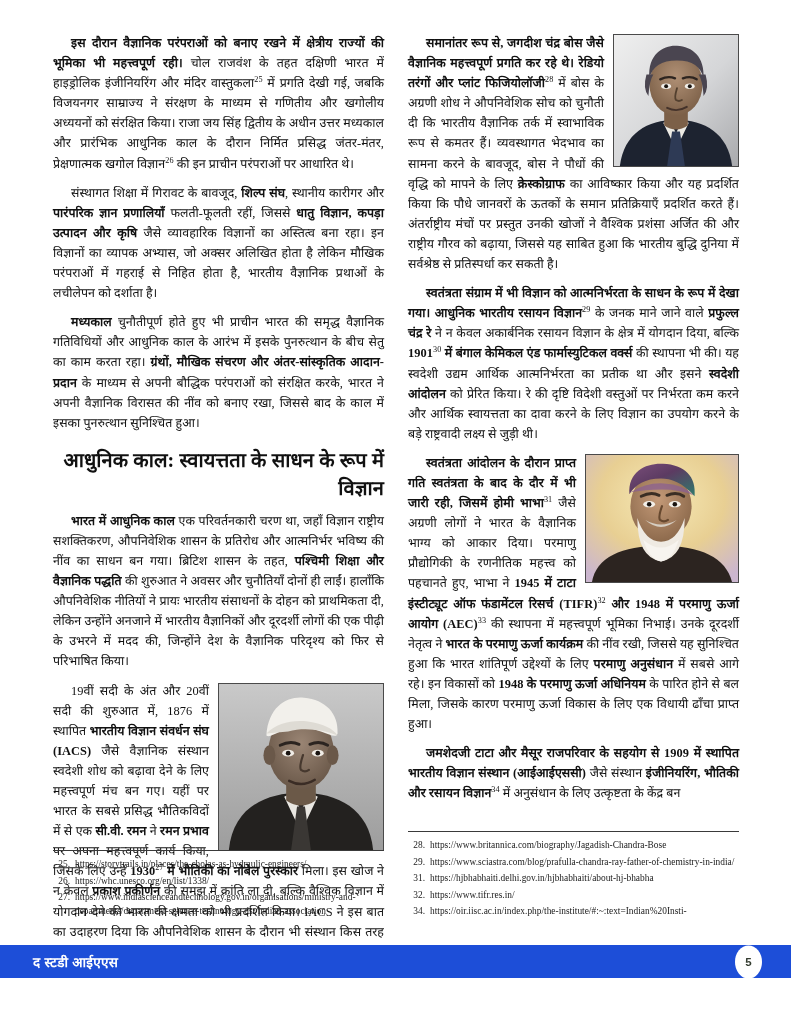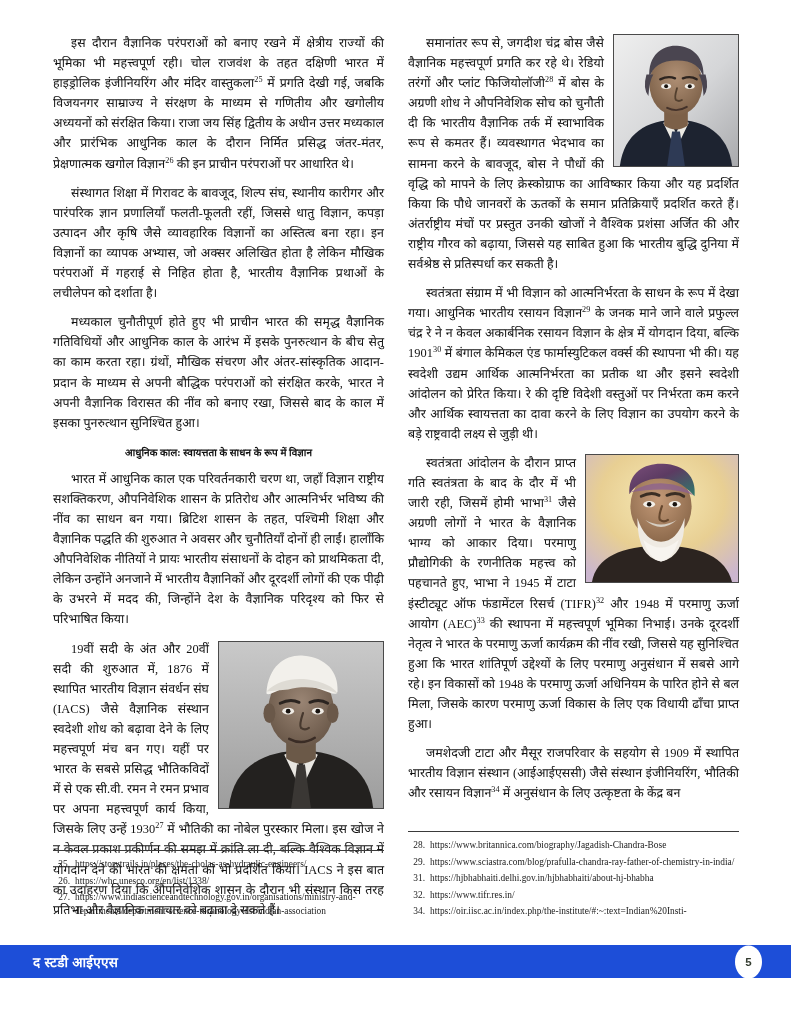--- a/index.html
+++ b/index.html
@@ -41,33 +41,33 @@
 
   p.para {
     margin: 0 0 9px 0;
     font-size: 12.4px;
     line-height: 1.62;
     text-align: justify;
     text-indent: 18px;
     letter-spacing: 0.05px;
   }
 
-  b, strong { font-weight: 400; }
+  b, strong { font-weight: 700; }
   sup {
     font-size: 8.2px;
     vertical-align: super;
     line-height: 0;
   }
 
   h2.section-title {
     margin: 13px 0 9px 0;
-    font-size: 10px;
+    font-size: 20px;
     font-weight: 700;
     line-height: 1.4;
-    text-align: center;
+    text-align: right;
     letter-spacing: 0.1px;
   }
 
   
   .photo {
     border: 1px solid #4a4a4a;
     box-sizing: border-box;
     overflow: hidden;
     position: relative;
     background: #d8d8d8;

